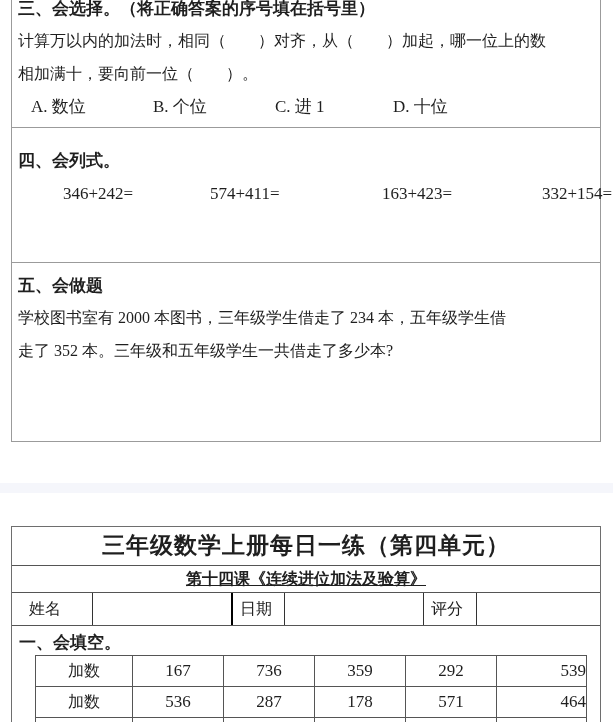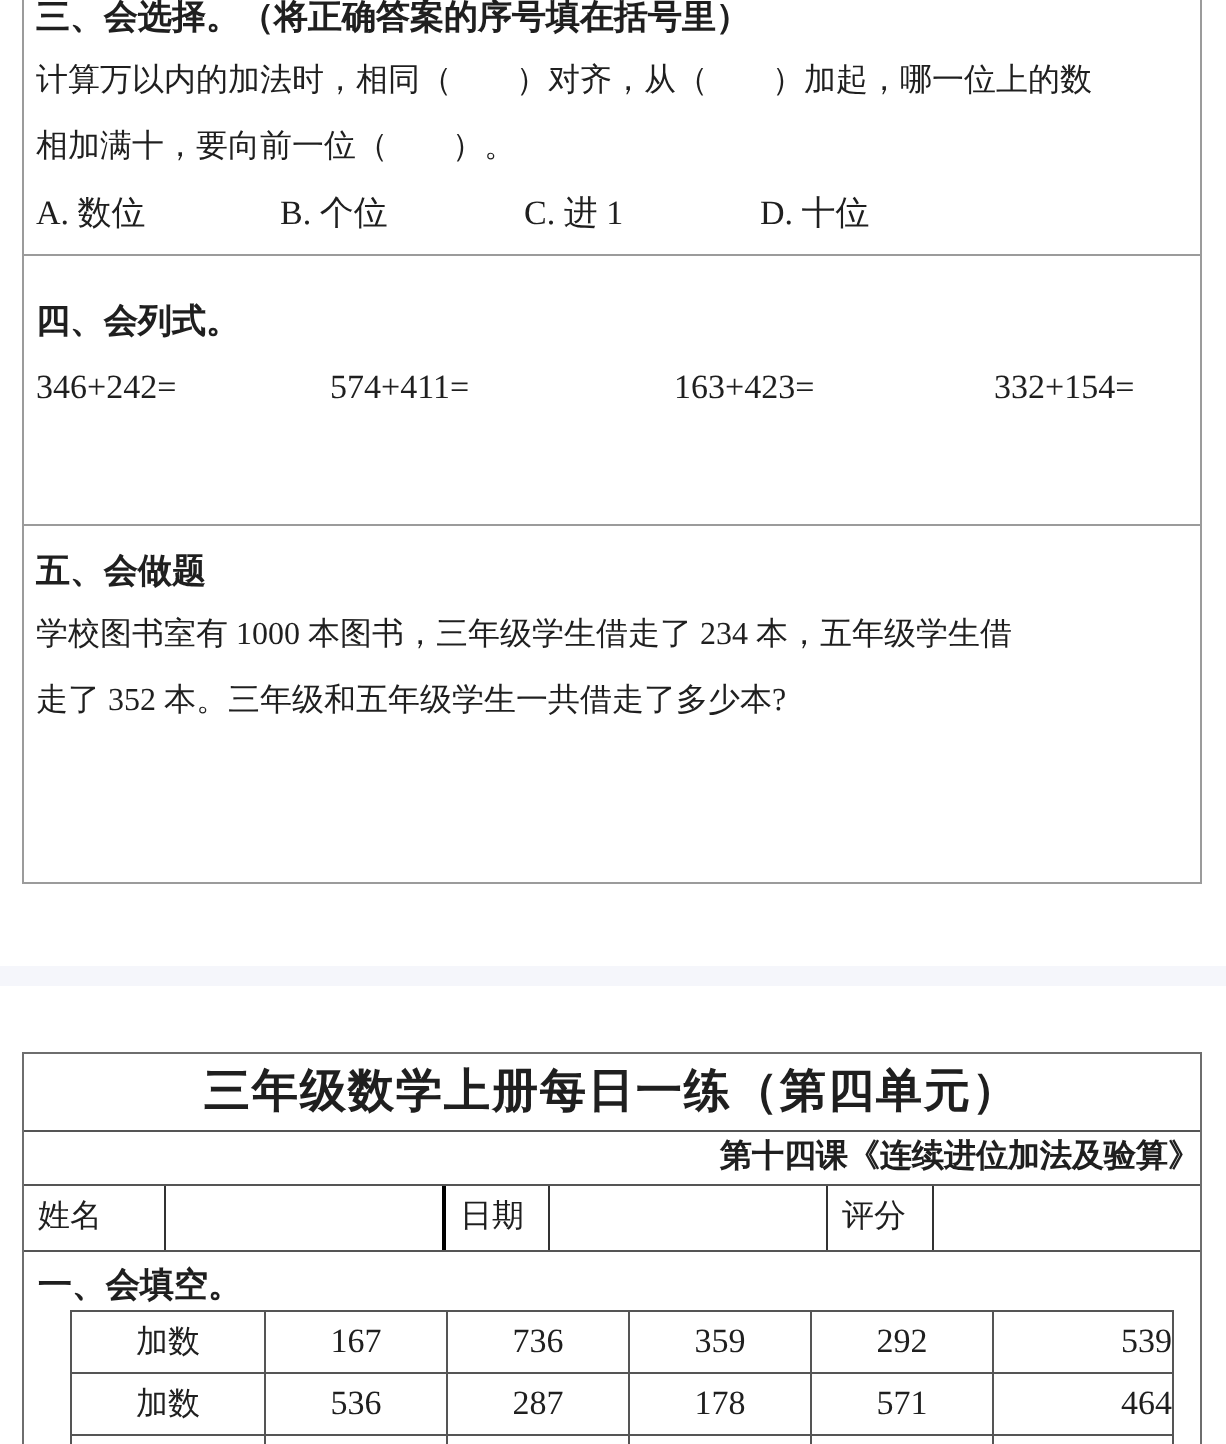--- a/index.html
+++ b/index.html
@@ -21,27 +21,27 @@
   .page1 .sec + .sec { border-top:1px solid #9b9b9b; }
   .sec-choice   { height:142px; padding-top:9px; }
   .sec-equation { height:135px; padding-top:18px; }
   .sec-word     { height:179px; padding-top:8px; }
 
   .sec-heading { font-weight:bold; font-size:17px; line-height:30px; white-space:nowrap; }
   .body-line   { font-size:16px; line-height:33px; white-space:nowrap; }
 
   .options-line { font-size:17px; line-height:33px; white-space:nowrap; }
   .options-line .opt { display:inline-block; }
-  .opt-a { width:122px; }
+  .opt-a { width:122px;margin-left:13px; }
   .opt-b { width:122px; }
   .opt-c { width:118px; }
 
   .equations-line { font-size:17px; line-height:36px; white-space:nowrap; }
   .equations-line .eq { display:inline-block; }
-  .eq-1 { width:147px; }
+  .eq-1 { width:147px;margin-left:45px; }
   .eq-2 { width:172px; }
   .eq-3 { width:160px; }
 
   
   .page-gap-strip {
     position:absolute; left:0; top:483px; width:613px; height:10px;
     background:#f5f6fb;
   }
 
   
@@ -53,32 +53,33 @@
   }
   .title-row {
     height:38px; line-height:38px;
     border-bottom:1px solid #555;
     text-align:center; font-weight:bold; font-size:23px; letter-spacing:1px;
     white-space:nowrap;
   }
   .subtitle-row {
     height:26px; line-height:26px;
     border-bottom:1px solid #555;
-    text-align:right; font-weight:bold; font-size:16px;
+    text-align:center; font-weight:bold; font-size:16px;
     white-space:nowrap;
+    text-decoration:underline;
   }
   .info-row {
     height:32px; border-bottom:1px solid #555;
     display:flex;
   }
   .info-row .cell {
     box-sizing:border-box; line-height:32px; font-size:16px;
     padding-left:7px; border-right:1px solid #333;
   }
-  .cell-name-label  { width:71px; }
+  .cell-name-label  { width:71px;margin-left:10px; }
   .cell-name-value  { width:140px; border-right-width:2px !important; border-right-color:#000 !important; }
   .cell-date-label  { width:52px; }
   .cell-date-value  { width:139px; }
   .cell-score-label { width:53px; }
   .cell-score-value { flex:1; border-right:none !important; }
 
   .fill-heading {
     font-weight:bold; font-size:17px; line-height:24px;
     padding:5px 0 0 7px; white-space:nowrap;
   }
@@ -112,21 +113,21 @@
 
   <div class="sec sec-equation">
     <div class="sec-heading">四、会列式。</div>
     <div class="equations-line">
       <span class="eq eq-1">346+242=</span><span class="eq eq-2">574+411=</span><span class="eq eq-3">163+423=</span><span class="eq">332+154=</span>
     </div>
   </div>
 
   <div class="sec sec-word">
     <div class="sec-heading">五、会做题</div>
-    <div class="body-line">学校图书室有 1000 本图书，三年级学生借走了 234 本，五年级学生借</div>
+    <div class="body-line">学校图书室有 2000 本图书，三年级学生借走了 234 本，五年级学生借</div>
     <div class="body-line">走了 352 本。三年级和五年级学生一共借走了多少本?</div>
   </div>
 
 </div>
 
 <div class="page-gap-strip"></div>
 
 <div class="page2">
 
   <div class="title-row">三年级数学上册每日一练（第四单元）</div>

